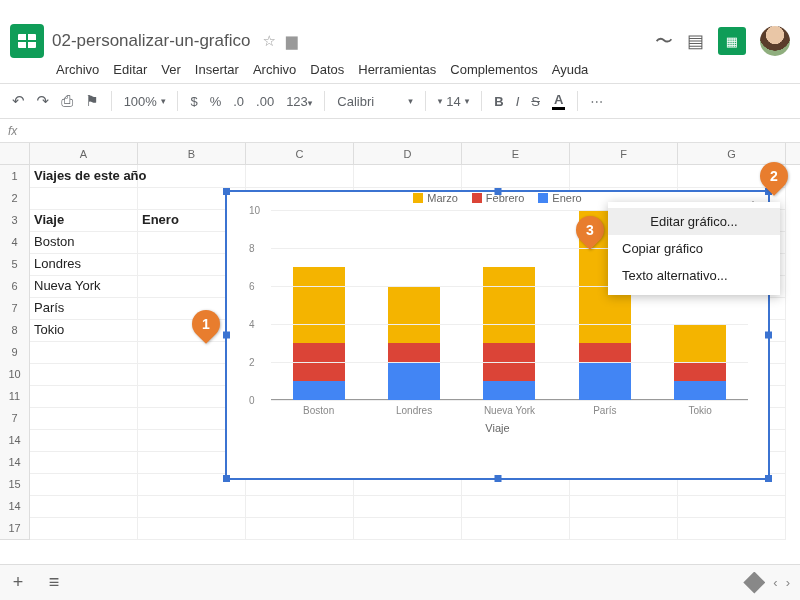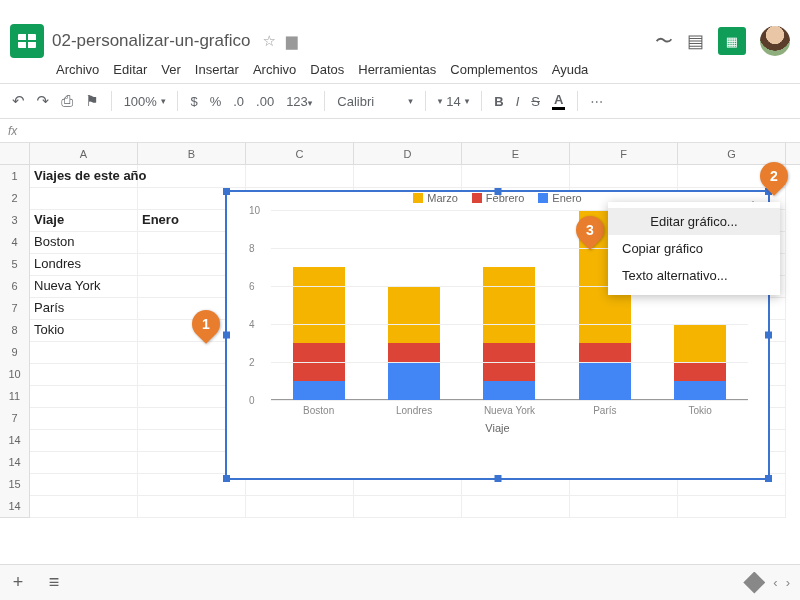--- a/index.html
+++ b/index.html
@@ -313,20 +313,30 @@
         <div class="cell"></div>
         <div class="cell"></div>
         <div class="cell"></div>
         <div class="cell"></div>
         <div class="cell"></div>
         <div class="cell"></div>
         <div class="cell"></div>
       </div>
       <div class="row">
         <div class="rh">14</div>
+        <div class="cell"></div>
+        <div class="cell"></div>
+        <div class="cell"></div>
+        <div class="cell"></div>
+        <div class="cell"></div>
+        <div class="cell"></div>
+        <div class="cell"></div>
+      </div>
+      <div class="row">
+        <div class="rh">17</div>
         <div class="cell"></div>
         <div class="cell"></div>
         <div class="cell"></div>
         <div class="cell"></div>
         <div class="cell"></div>
         <div class="cell"></div>
         <div class="cell"></div>
       </div>
     </div>
 </div>

